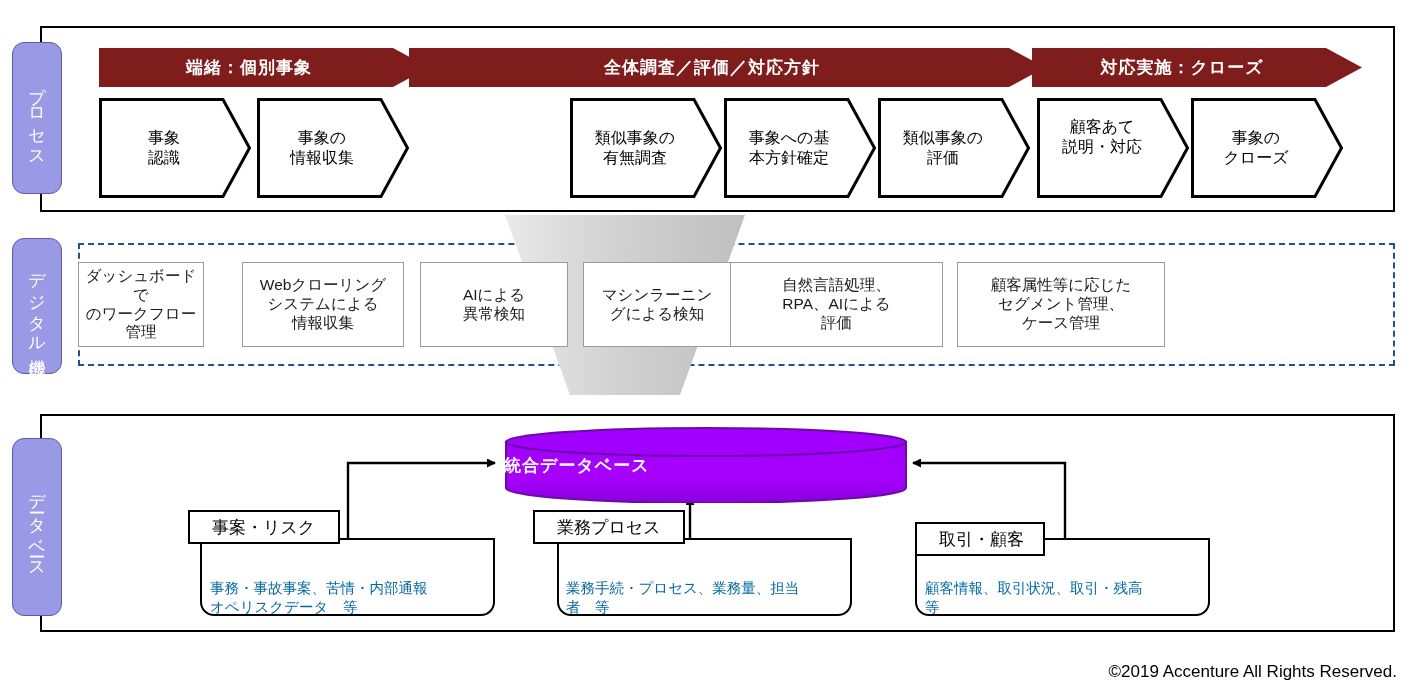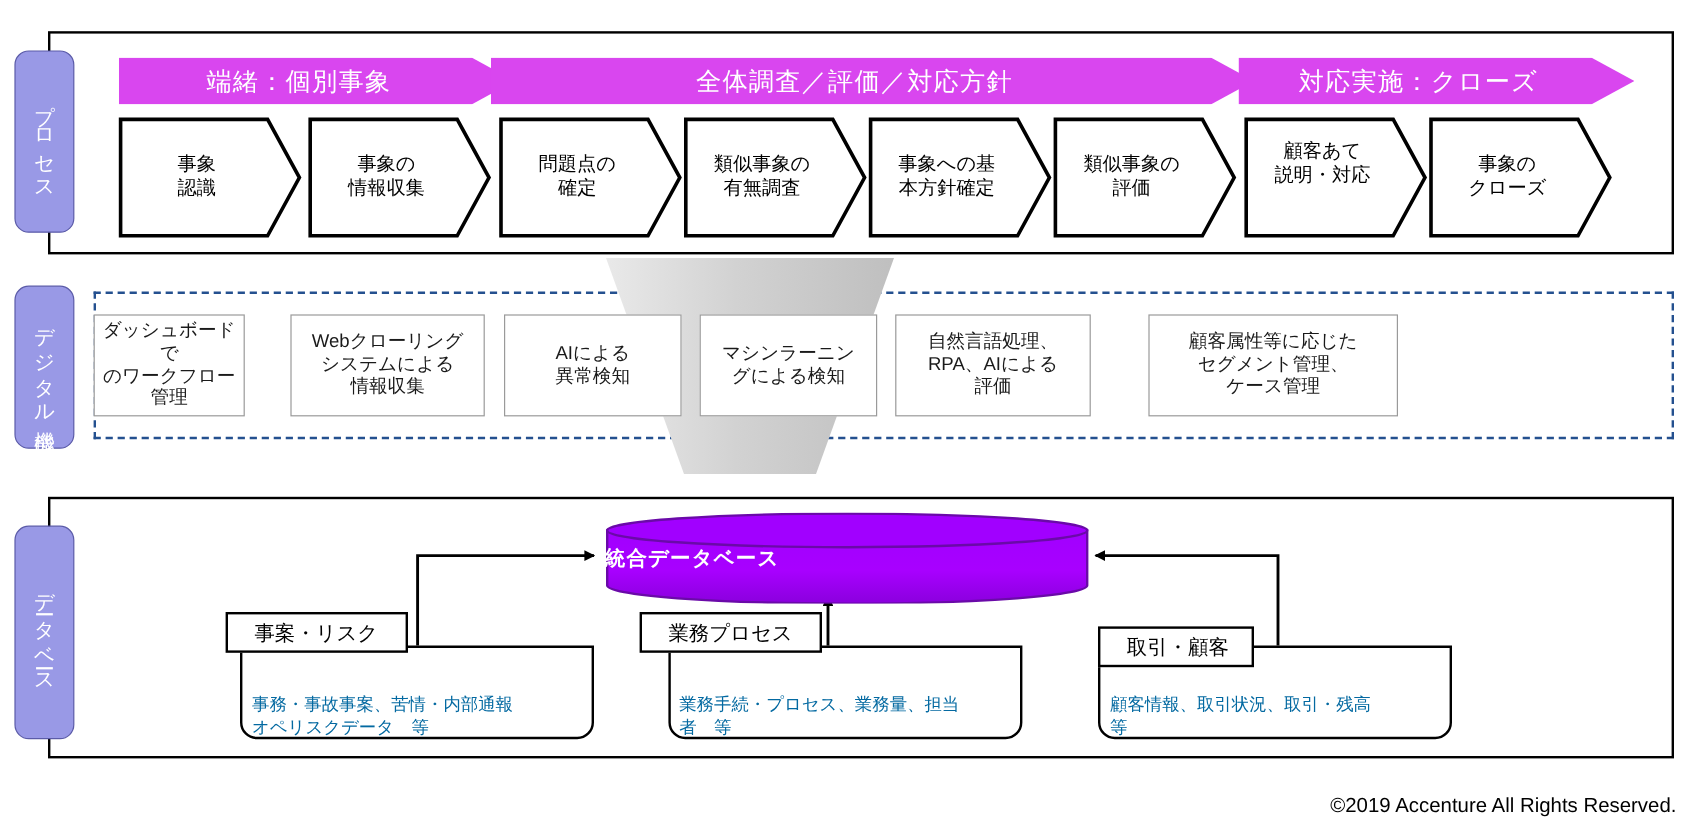--- a/index.html
+++ b/index.html
@@ -40,24 +40,24 @@
     background: transparent;
     z-index: 1;
   }
   .section-outline.dashed {
     border: 2px dashed #24508f;
   }
 
   
   .phase-banner {
     position: absolute;
-    background: #d946ef;
+    background: #7f1d1d;
     color: #ffffff;
-    font-weight: normal;
-    font-size: 21px;
+    font-weight: bold;
+    font-size: 17px;
     display: flex;
     align-items: center;
     justify-content: center;
     z-index: 4;
     clip-path: polygon(0 0, calc(100% - 36px) 0, 100% 50%, calc(100% - 36px) 100%, 0 100%);
     padding-right: 30px;
     letter-spacing: 1px;
   }
 
   
@@ -198,27 +198,20 @@
   </div>
 
   <div class="step" style="left:257px; top:98px; width:152px; height:100px;">
     <svg viewBox="0 0 152 100" preserveAspectRatio="none">
       <polygon points="1.5,1.5 124,1.5 150.5,50 124,98.5 1.5,98.5" fill="#ffffff" stroke="#000000" stroke-width="3"></polygon>
     </svg>
     <div class="step-text">事象の
 情報収集</div>
   </div>
 
-  <div class="step" style="left:416px; top:98px; width:152px; height:100px;">
-    <svg viewBox="0 0 152 100" preserveAspectRatio="none">
-      <polygon points="1.5,1.5 124,1.5 150.5,50 124,98.5 1.5,98.5" fill="#ffffff" stroke="#000000" stroke-width="3"></polygon>
-    </svg>
-    <div class="step-text">問題点の
-確定</div>
-  </div>
 
   <div class="step" style="left:570px; top:98px; width:152px; height:100px;">
     <svg viewBox="0 0 152 100" preserveAspectRatio="none">
       <polygon points="1.5,1.5 124,1.5 150.5,50 124,98.5 1.5,98.5" fill="#ffffff" stroke="#000000" stroke-width="3"></polygon>
     </svg>
     <div class="step-text">類似事象の
 有無調査</div>
   </div>
 
   <div class="step" style="left:724px; top:98px; width:152px; height:100px;">
@@ -256,21 +249,21 @@
   <div class="func-card" style="left:78px; top:262px; width:126px; height:85px;">ダッシュボードで
 のワークフロー
 管理</div>
   <div class="func-card" style="left:242px; top:262px; width:162px; height:85px;">Webクローリング
 システムによる
 情報収集</div>
   <div class="func-card" style="left:583px; top:262px; width:148px; height:85px;">マシンラーニン
 グによる検知</div>
   <div class="func-card" style="left:420px; top:262px; width:148px; height:85px;">AIによる
 異常検知</div>
-  <div class="func-card" style="left:746px; top:262px; width:163px; height:85px;">自然言語処理、
+  <div class="func-card" style="left:730px; top:262px; width:213px; height:85px;">自然言語処理、
 RPA、AIによる
 評価</div>
   <div class="func-card" style="left:957px; top:262px; width:208px; height:85px;">顧客属性等に応じた
 セグメント管理、
 ケース管理</div>
 
   <div class="source-body" style="left:200px; top:538px; width:295px; height:78px;"></div>
   <div class="source-tab" style="left:188px; top:510px; width:152px; height:34px;">事案・リスク</div>
   <div class="source-desc" style="left:210px; top:552px; width:280px;">  事務・事故事案、苦情・内部通報
 オペリスクデータ　等</div>

